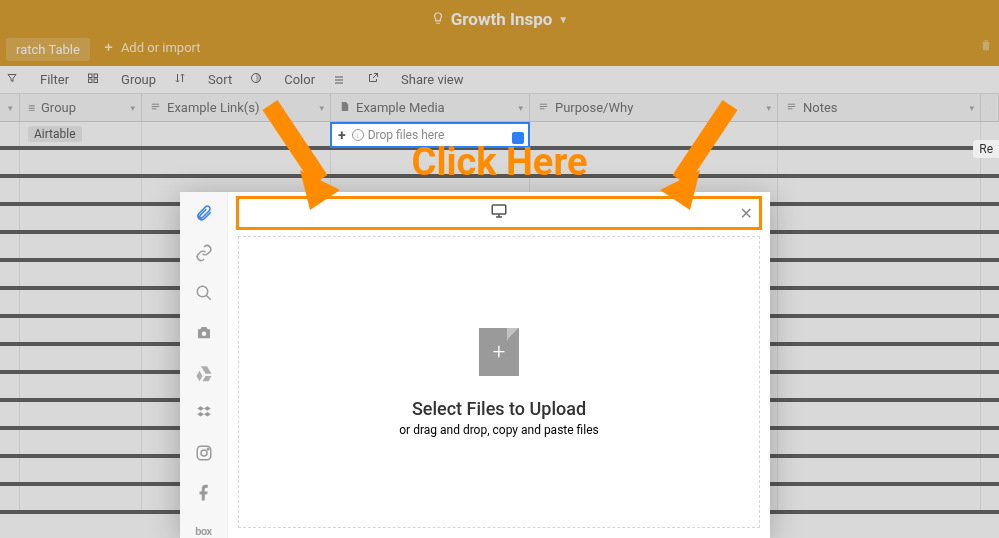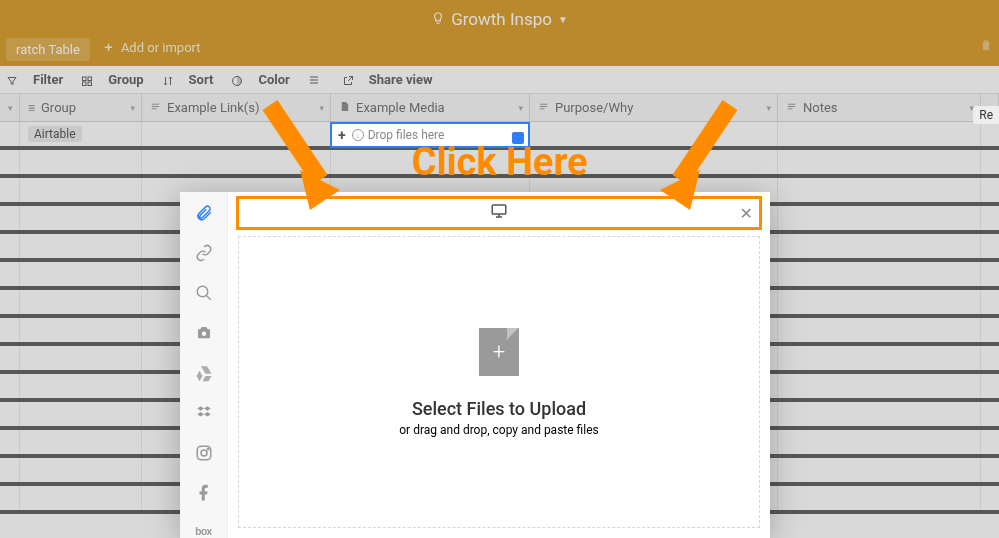--- a/index.html
+++ b/index.html
@@ -1,33 +1,33 @@
 <!DOCTYPE html>
 <html><head>
 <meta charset="utf-8">
 <style>
   * { box-sizing: border-box; margin: 0; padding: 0; }
   html, body { width: 999px; height: 538px; overflow: hidden; font-family: -apple-system, BlinkMacSystemFont, "Segoe UI", Roboto, sans-serif; }
   body { position: relative; background: #fff; }
 
   
   .hdr   { background:#d18a00; height:38px; display:flex; align-items:center; justify-content:center; color:#fff; }
-  .hdr .title { font-size:17px; font-weight:400; display:flex; align-items:center; gap:6px;text-align:center; }
+  .hdr .title { font-size:17px; font-weight:700; display:flex; align-items:center; gap:6px;text-align:center; }
   .hdr .caret { font-size:10px; opacity:.9; }
 
   .hdr2  { background:#d18a00; height:28px; display:flex; align-items:flex-start; gap:12px; padding:0 6px; color:#fff; font-size:13px; }
   .hdr2 .tab { background:rgba(255,255,255,.18); padding:4px 10px; border-radius:3px; }
   .hdr2 .add { opacity:.85; display:flex; align-items:center; gap:6px; }
   .hdr2 .plus { font-weight:bold; }
   .hdr2 .spacer { flex:1; }
   .hdr2 .trash { width:14px; height:14px; opacity:.4; }
 
   
   .tbar  { background:#fff; height:28px; border-bottom:1px solid #ddd; display:flex; align-items:center; gap:18px; padding:0 6px; font-size:13px; color:#444; }
-  .tbar .titem { display:flex; align-items:flex-end; gap:15px; cursor:pointer;font-weight:bold; }
+  .tbar .titem { display:flex; align-items:flex-start; gap:22px; cursor:pointer; }
   .tbar .share { margin-left:4px; }
 
   
   .dim-overlay { position:absolute; top:0; left:0; width:100%; height:100%; background:rgba(136,136,136,.32); z-index:5; pointer-events:none; }
 
   
   .cols  { height:28px; display:flex; border-bottom:1px solid #ccc; background:#f6f6f6; font-size:13px; color:#555; }
   .cols .col { display:flex; align-items:center; padding:0 8px; border-right:1px solid #d7d7d7; position:relative; }
   .cols .col .dd { position:absolute; right:6px; font-size:9px; color:#999; }
   .cols .col .ico { margin-right:6px; font-size:12px; color:#777; }
@@ -89,21 +89,21 @@
     width:40px; height:48px; background:#9a9a9a; position:relative; margin-bottom:22px;
     display:flex; align-items:center; justify-content:center; color:#fff; font-size:22px; font-weight:300;
   }
   .modal .body .fileico::before{
     content:""; position:absolute; top:0; right:0; width:12px; height:12px;
     background:linear-gradient(135deg,#c2c2c2 50%, #9a9a9a 50%);
   }
   .modal .body h3 { font-size:18px; font-weight:500; color:#333; }
   .modal .body p  { font-size:12px; color:#000000; margin-top:4px; }
 
-  .re-chip { position:absolute; top:106px; right:0; background:#eee; color:#333; font-size:12px; padding:2px 6px; z-index:6; border-radius:3px 0 0 3px;}
+  .re-chip { position:absolute; top:140px; right:0; background:#eee; color:#333; font-size:12px; padding:2px 6px; z-index:6; border-radius:3px 0 0 3px;}
 </style>
 </head>
 <body>
 
 <div class="dim-overlay"></div>
 
 <div class="hdr">
   <div class="title">
     <span>
       <svg width="14" height="14" viewBox="0 0 24 24" fill="none" stroke="currentColor" stroke-width="2">

